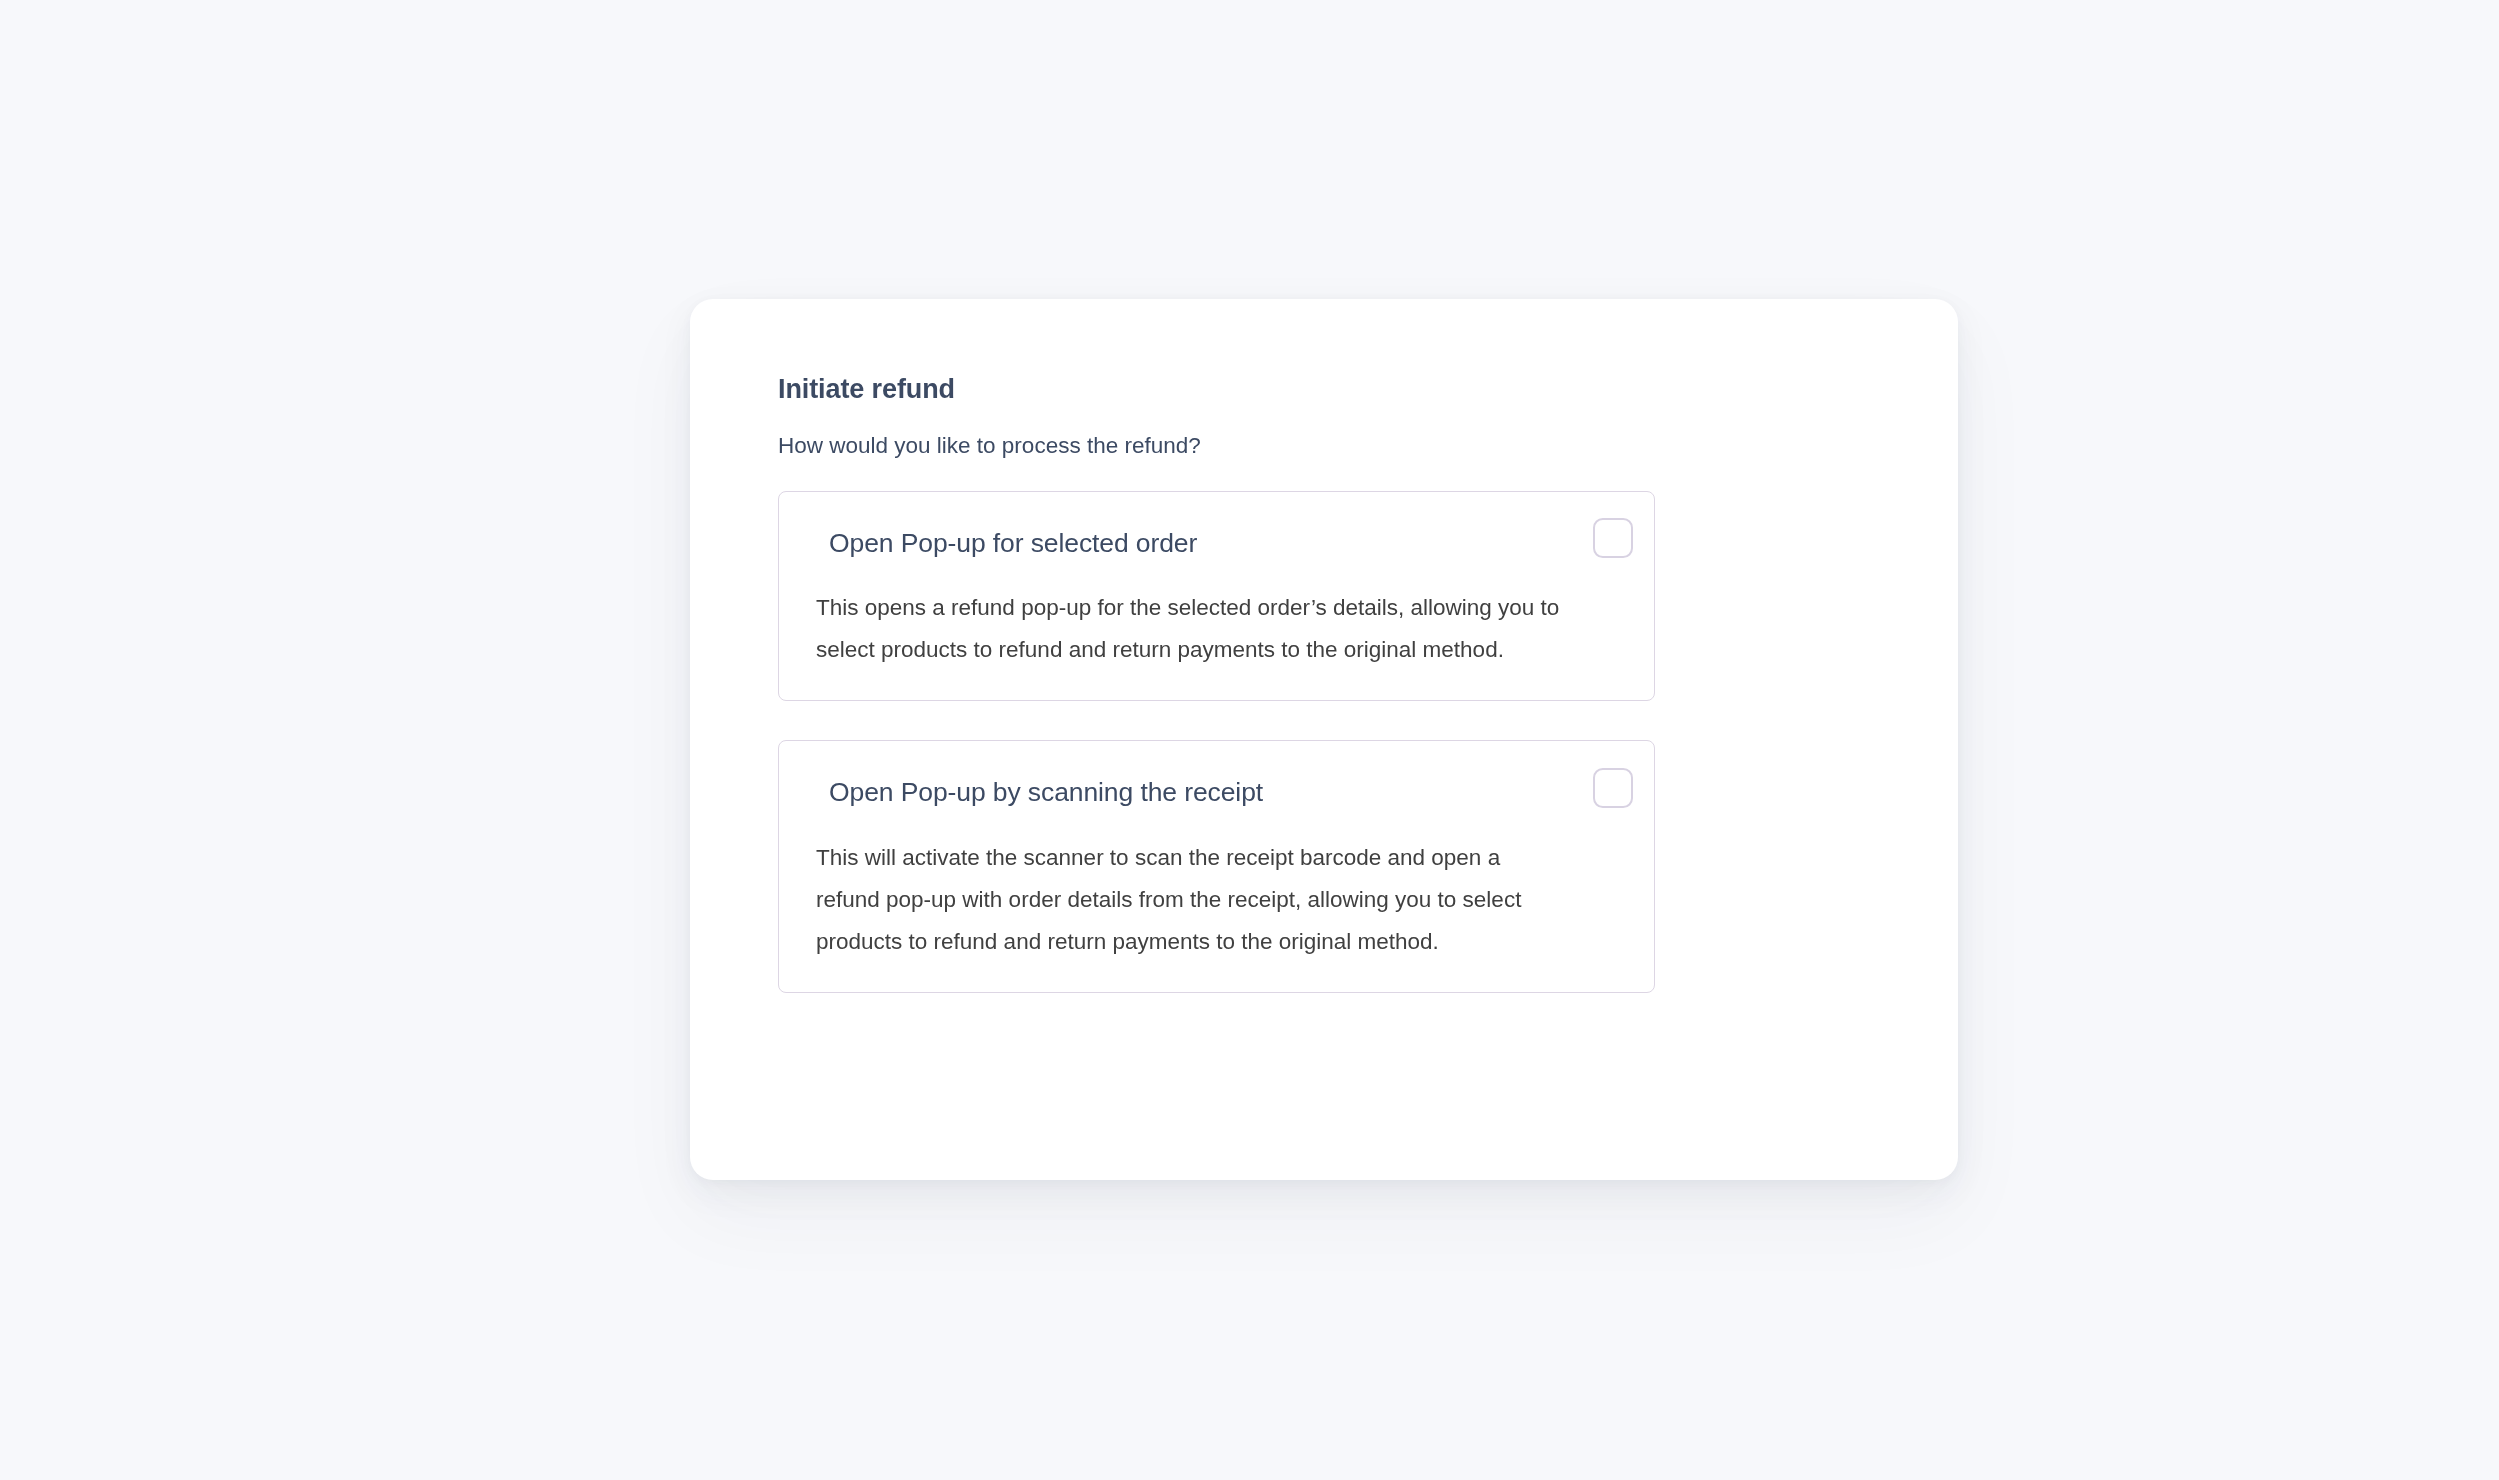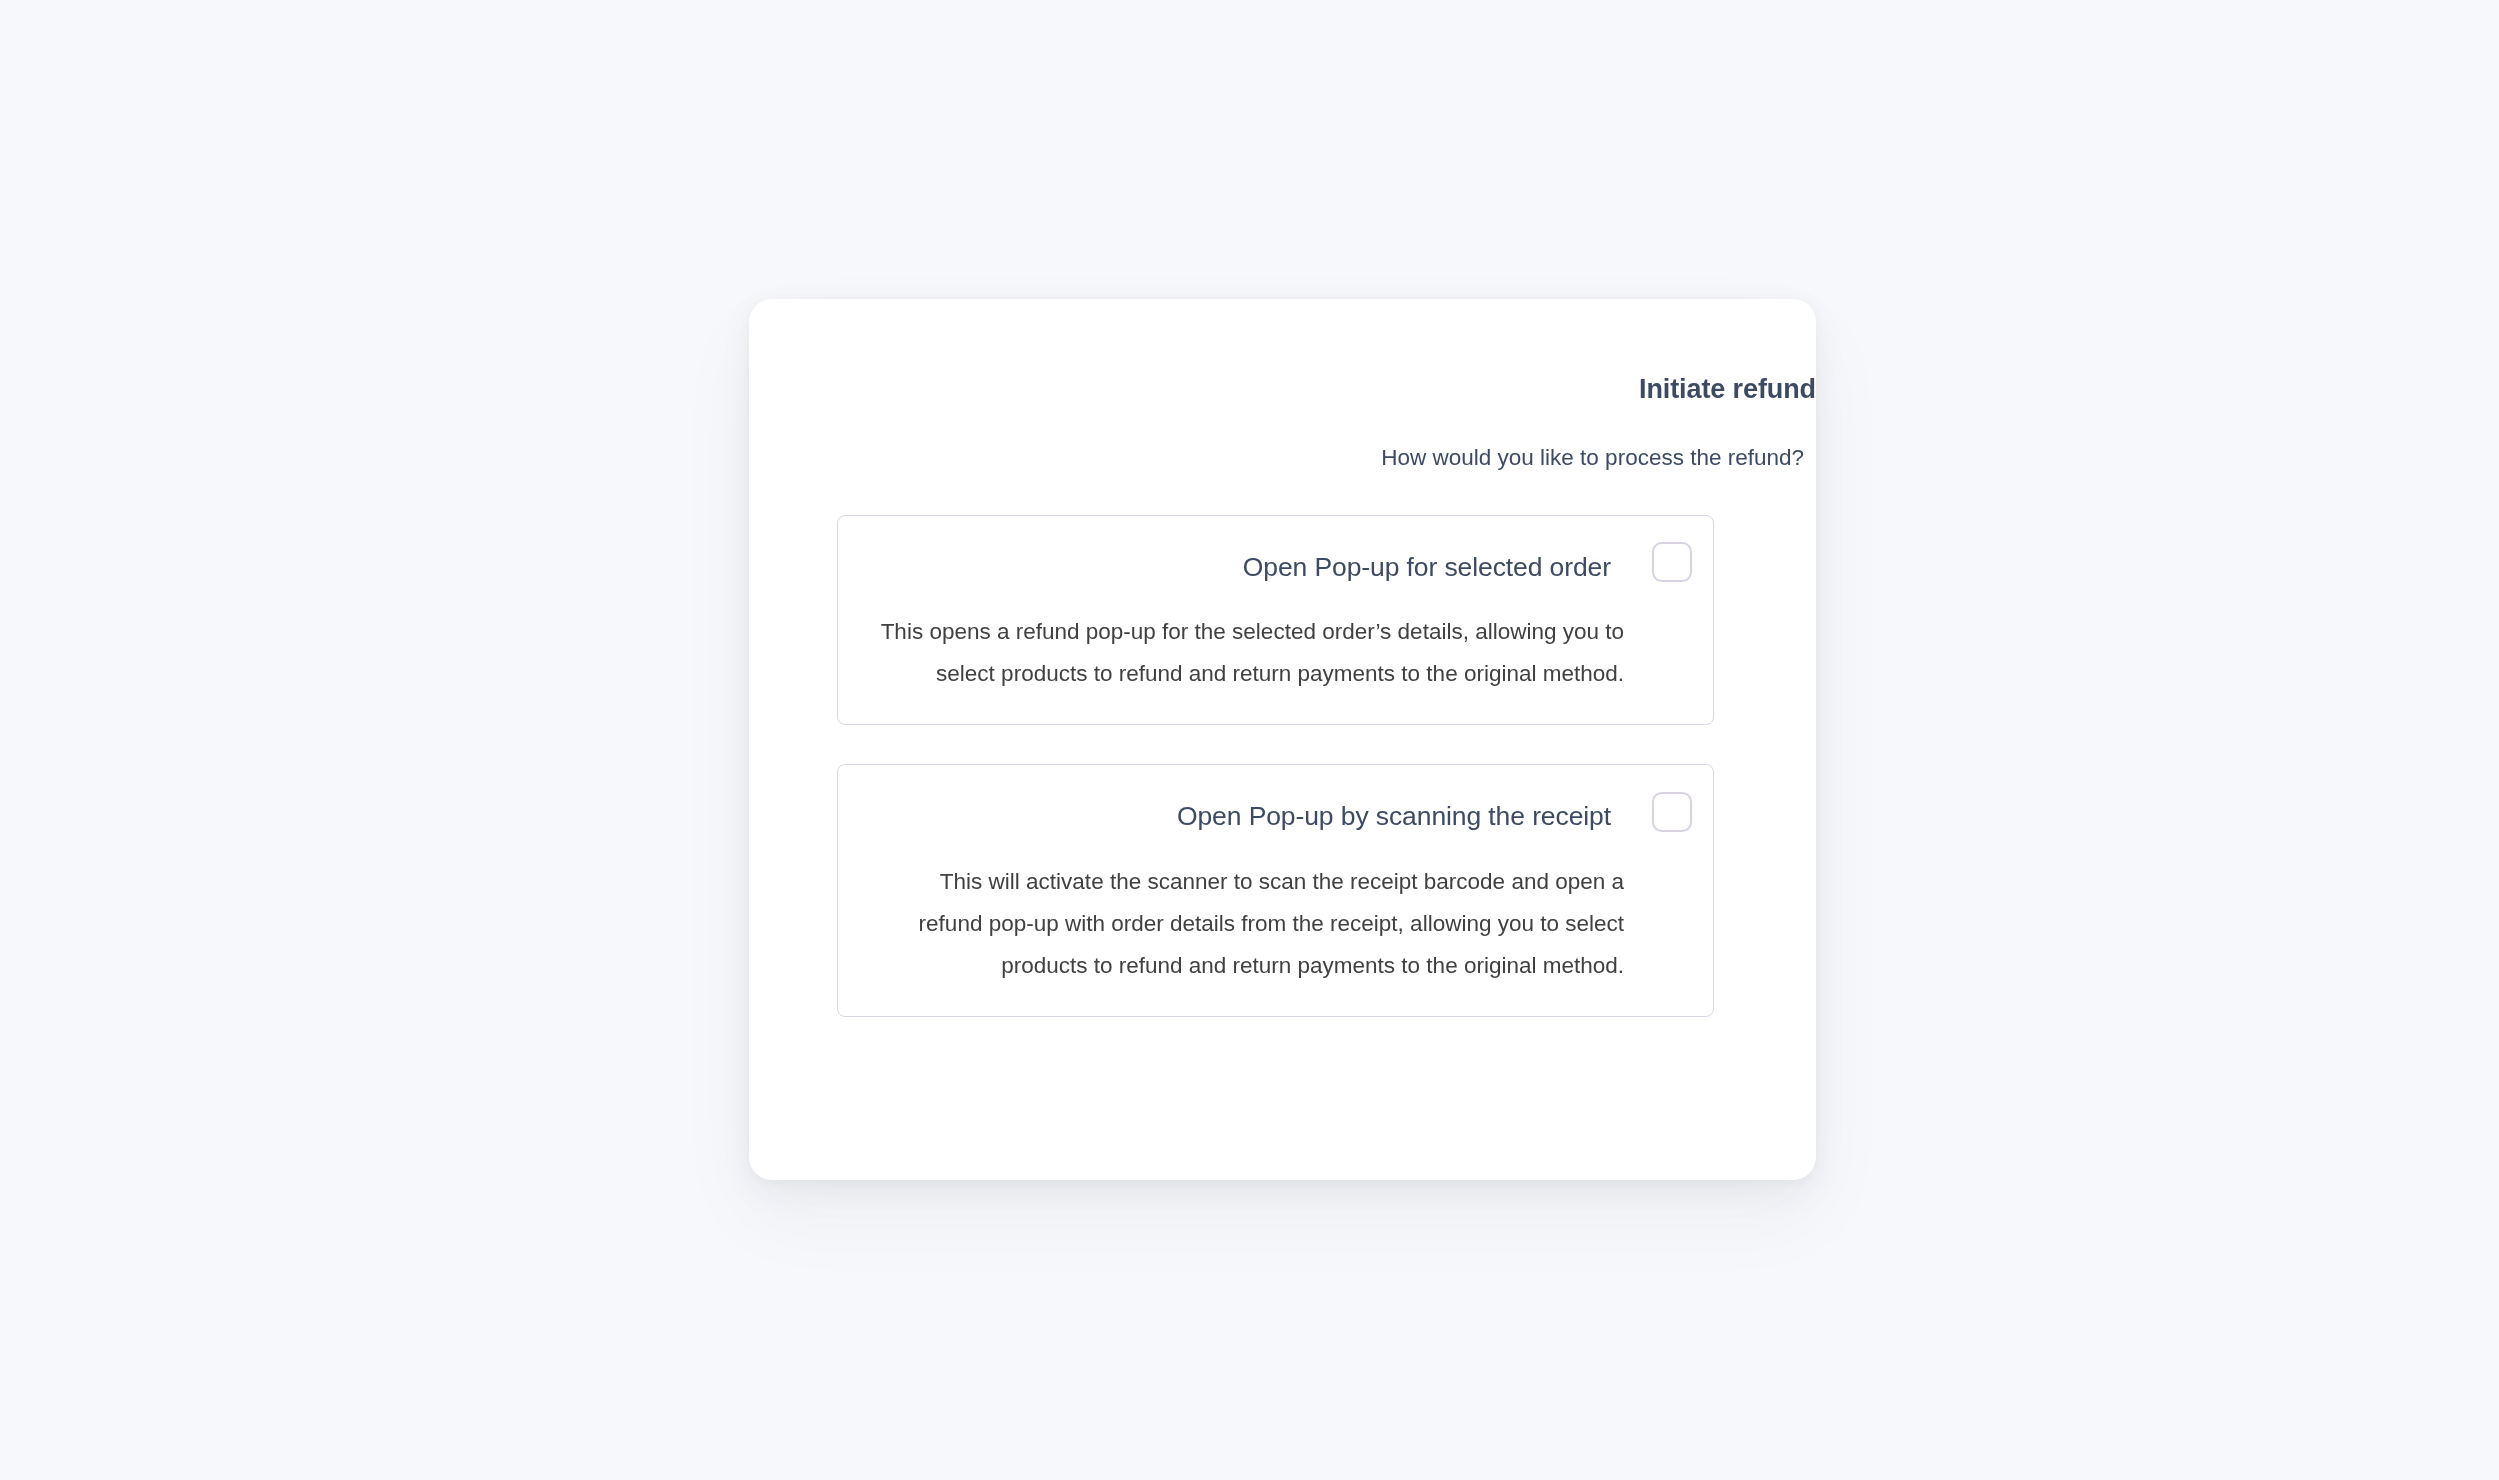--- a/index.html
+++ b/index.html
@@ -20,46 +20,45 @@
     width: 2500px;
     height: 1480px;
     display: flex;
     align-items: center;
     justify-content: center;
   }
 
   
   .dialog {
     position: absolute;
-    left: 749px;
+    left: 690px;
     top: 299px;
-    width: 1067px;
+    width: 1268px;
     height: 881px;
     box-sizing: border-box;
     background: #ffffff;
     border-radius: 23px;
     box-shadow:
       0 2.3px 10.4px rgba(42, 54, 80, 0.035),
       0 12.7px 35px rgba(42, 54, 80, 0.055),
       0 35px 86px rgba(42, 54, 80, 0.045);
     padding: 77px 0 0 88px;
-    text-align: right;
   }
 
   .dialog-title {
     margin: 0;
     font-size: 27px;
     font-weight: 600;
     line-height: 1;
     letter-spacing: -0.1px;
     color: #3c4a63;
   }
 
   .dialog-subtitle {
-    margin: 12px;
+    margin: 0;
     padding-top: 32px;
     font-size: 22.5px;
     font-weight: 400;
     line-height: 1;
     color: #3c4a63;
   }
 
   
   .options {
     padding-top: 33px;

